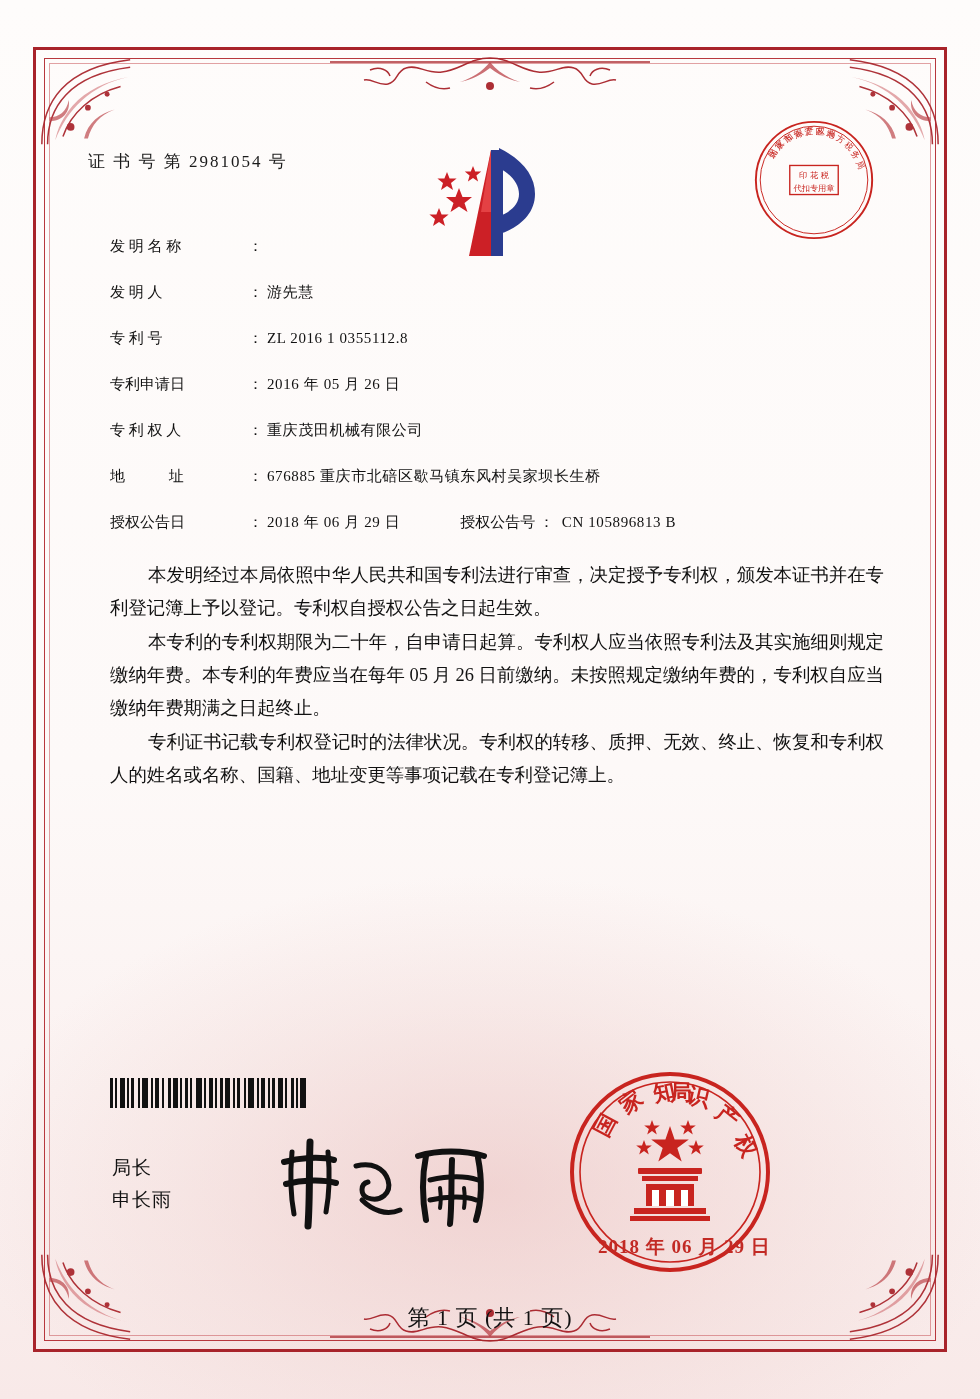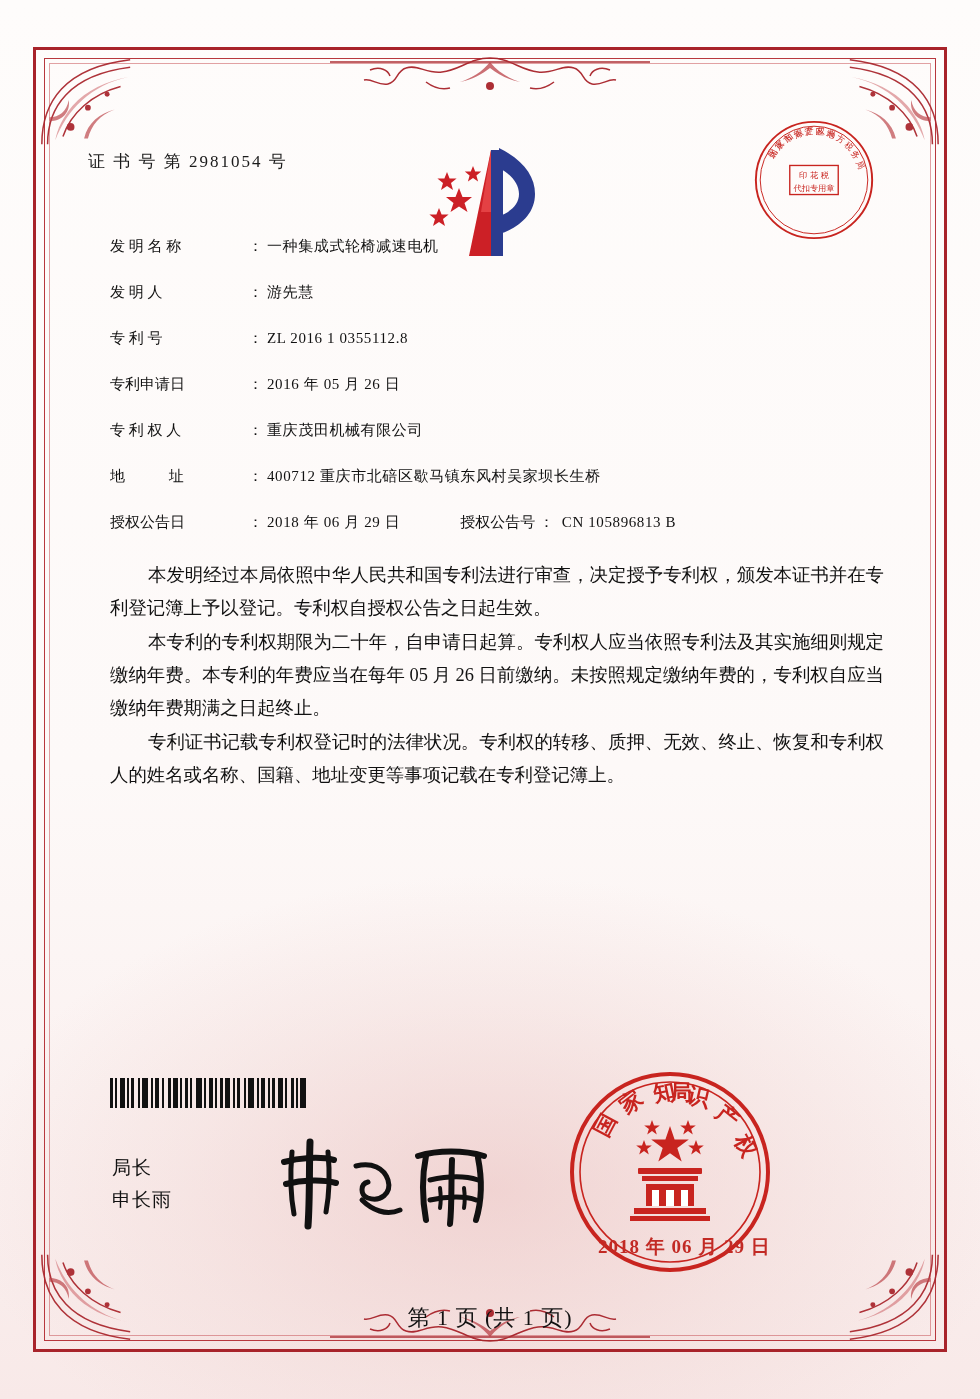--- a/index.html
+++ b/index.html
@@ -378,21 +378,20 @@
     </div>
 
     <div class="cert-no">证 书 号 第 2981054 号</div>
 
 
     <div class="fields">
 
       <div class="field-row">
         <span class="field-label">发 明 名 称</span>
         <span class="field-colon">：</span>
-        <span class="field-value">一种集成式轮椅减速电机</span>
       </div>
 
       <div class="field-row">
         <span class="field-label">发 明 人</span>
         <span class="field-colon">：</span>
         <span class="field-value">游先慧</span>
       </div>
 
       <div class="field-row">
         <span class="field-label">专 利 号</span>
@@ -408,21 +407,21 @@
 
       <div class="field-row">
         <span class="field-label">专 利 权 人</span>
         <span class="field-colon">：</span>
         <span class="field-value">重庆茂田机械有限公司</span>
       </div>
 
       <div class="field-row">
         <span class="field-label sp20">地 址</span>
         <span class="field-colon">：</span>
-        <span class="field-value">400712  重庆市北碚区歇马镇东风村吴家坝长生桥</span>
+        <span class="field-value">676885  重庆市北碚区歇马镇东风村吴家坝长生桥</span>
       </div>
 
       <div class="field-row two-col">
         <span class="field-label">授权公告日</span>
         <span class="field-colon">：</span>
         <span class="field-value">2018 年 06 月 29 日</span>
         <span class="second">
           <span class="field-label">授权公告号</span>
           <span class="field-colon">：</span>
           <span class="field-value">CN 105896813 B</span>

